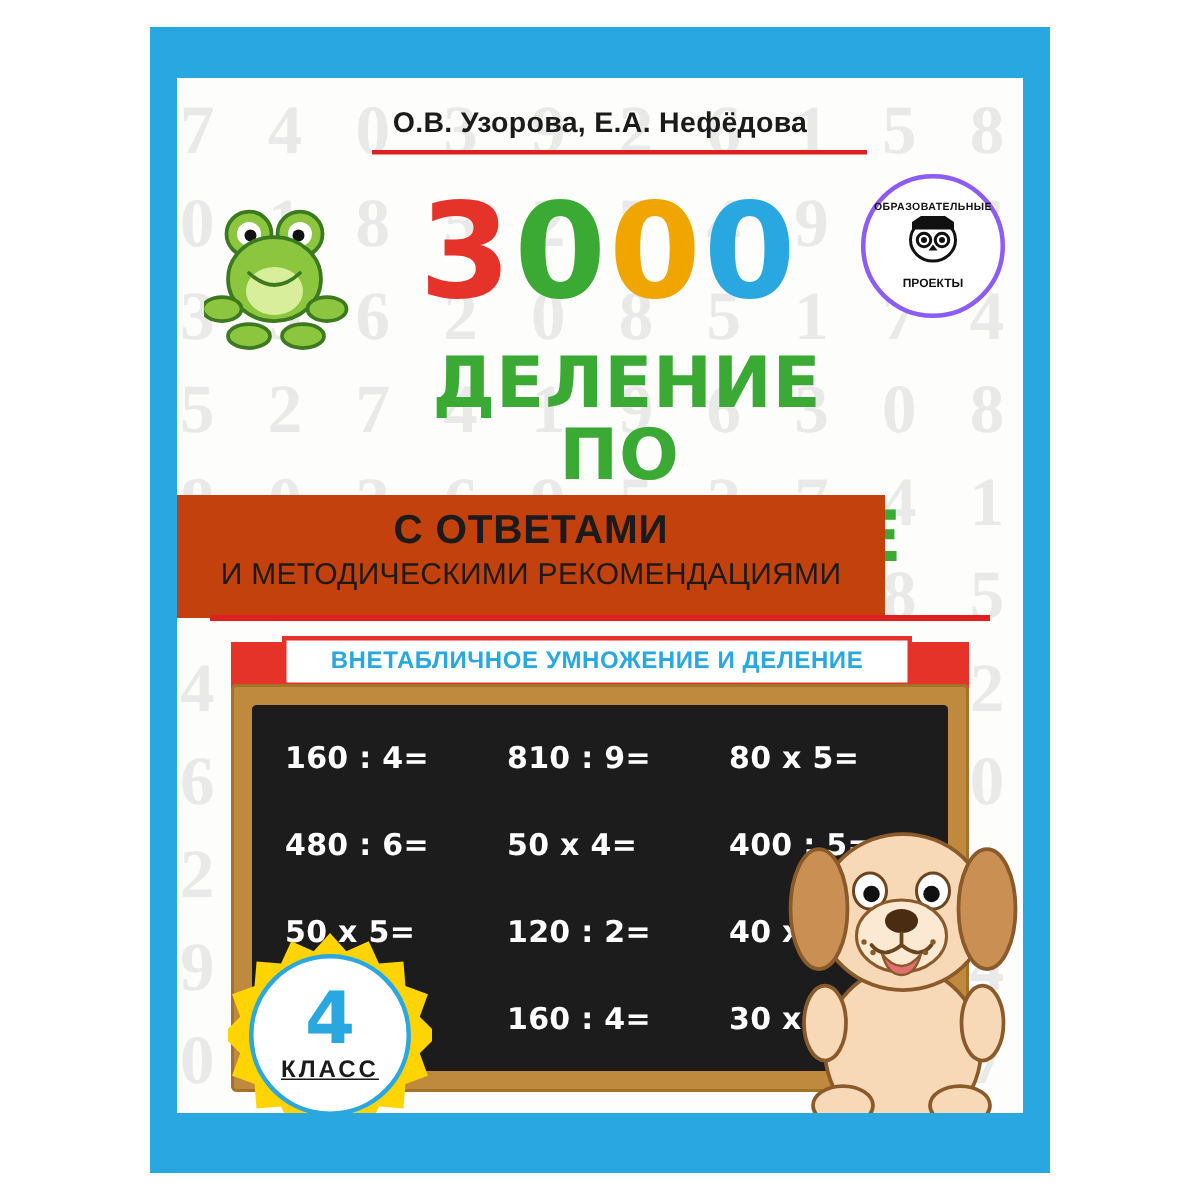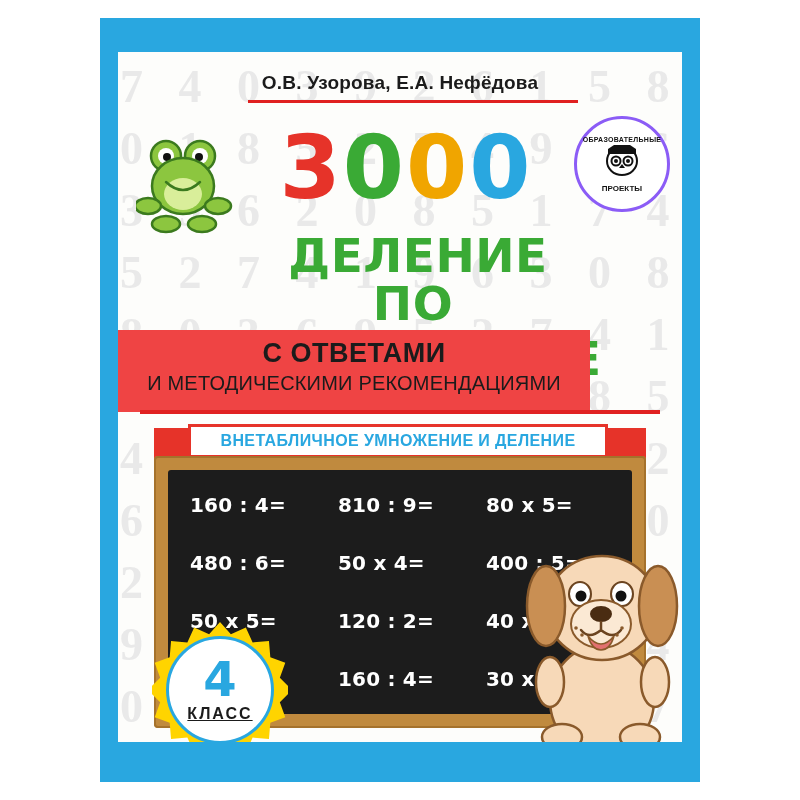--- a/index.html
+++ b/index.html
@@ -83,21 +83,21 @@
     font-size:47px;font-weight:900;color:#3aaa35;font-family:"DejaVu Sans", sans-serif;
     letter-spacing:.5px;
   }
   .line3{
     position:absolute;left:60px;top:224px;width:470px;text-align:center;
     font-size:47px;font-weight:900;color:#3aaa35;font-family:"DejaVu Sans", sans-serif;
     letter-spacing:.5px;
   }
 
   .yellowband{
-    position:absolute;left:0;top:278px;width:472px;height:82px;background:#ef4444;
+    position:absolute;left:0;top:278px;width:472px;height:82px;background:#c2410c;
   }
   .yellowband .y1{
     text-align:center;font-size:27px;font-weight:900;color:#1b1b1b;padding-top:8px;
     letter-spacing:.5px;
   }
   .yellowband .y2{
     text-align:center;font-size:20px;font-weight:400;color:#1b1b1b;margin-top:3px;
     letter-spacing:.2px;
   }
   .redline{position:absolute;left:22px;top:358px;width:520px;height:4px;background:#e02020;}

